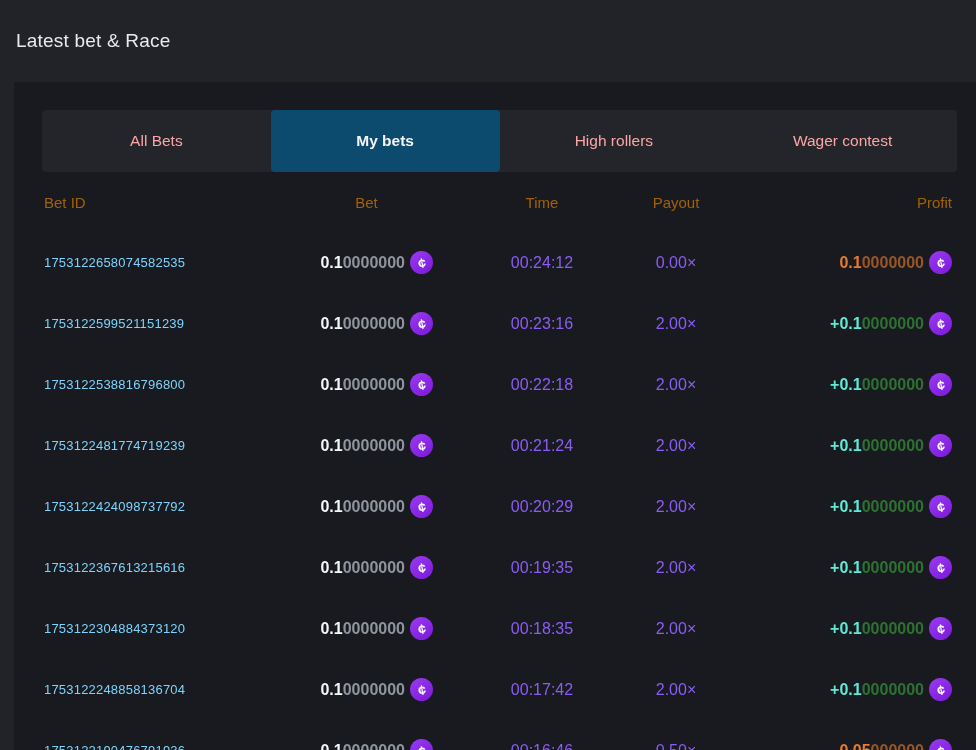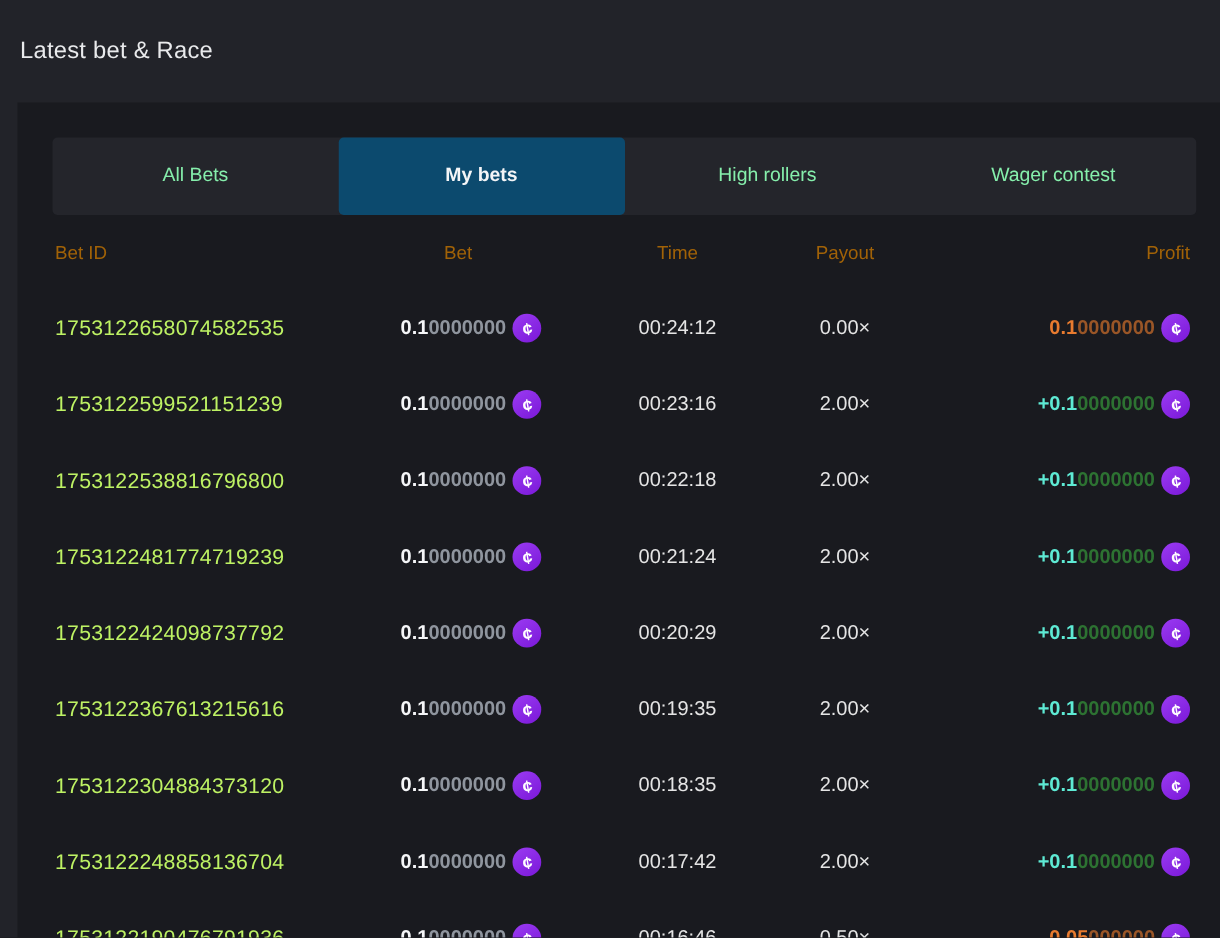--- a/index.html
+++ b/index.html
@@ -22,40 +22,40 @@
     background:#191a1f;
   }
   
   .tabbar {
     margin:28px 19px 0 28px; height:62px;
     background:#24252b; border-radius:4px;
     display:flex;
   }
   .tab {
     flex:1; display:flex; align-items:center; justify-content:center;
-    color:#86efac; font-size:15.5px; cursor:pointer; white-space:nowrap;
+    color:#fca5a5; font-size:15.5px; cursor:pointer; white-space:nowrap;
   }
   .tab.active {
     background:#0c4a6e; color:#f4f5f7; font-weight:700; border-radius:4px;
   }
   
   .thead, .row {
     display:grid;
     grid-template-columns:256px 133px 218px 50px 1fr;
     padding:0 24px 0 30px;
     align-items:center;
   }
   .thead { height:60px; color:#a16207; font-size:15px; }
   .row   { height:61px; font-size:16px; }
   .c { white-space:nowrap; display:flex; align-items:center; }
   .c.left   { justify-content:flex-start; }
   .c.center { justify-content:center; }
   .c.right  { justify-content:flex-end; }
-  .betid { color:#bef264; font-size:17px; letter-spacing:.2px; }
-  .dim   { color:#e5e5e5; }
+  .betid { color:#7dd3fc; font-size:13px; letter-spacing:.2px; }
+  .dim   { color:#8b5cf6; }
   .amt-main { color:#f5f6f8; font-weight:700; }
   .amt-rest { color:#8f959e; font-weight:700; }
   .profit.loss .p-main { color:#e87b2f; font-weight:700; }
   .profit.loss .p-rest { color:#9a5627; font-weight:700; }
   .profit.win  .p-main { color:#5eead4; font-weight:700; }
   .profit.win  .p-rest { color:#2d7232; font-weight:700; }
   .coin {
     display:inline-flex; align-items:center; justify-content:center;
     width:23px; height:23px; border-radius:50%;
     background:linear-gradient(145deg,#9b3bf2,#7a18d8);

